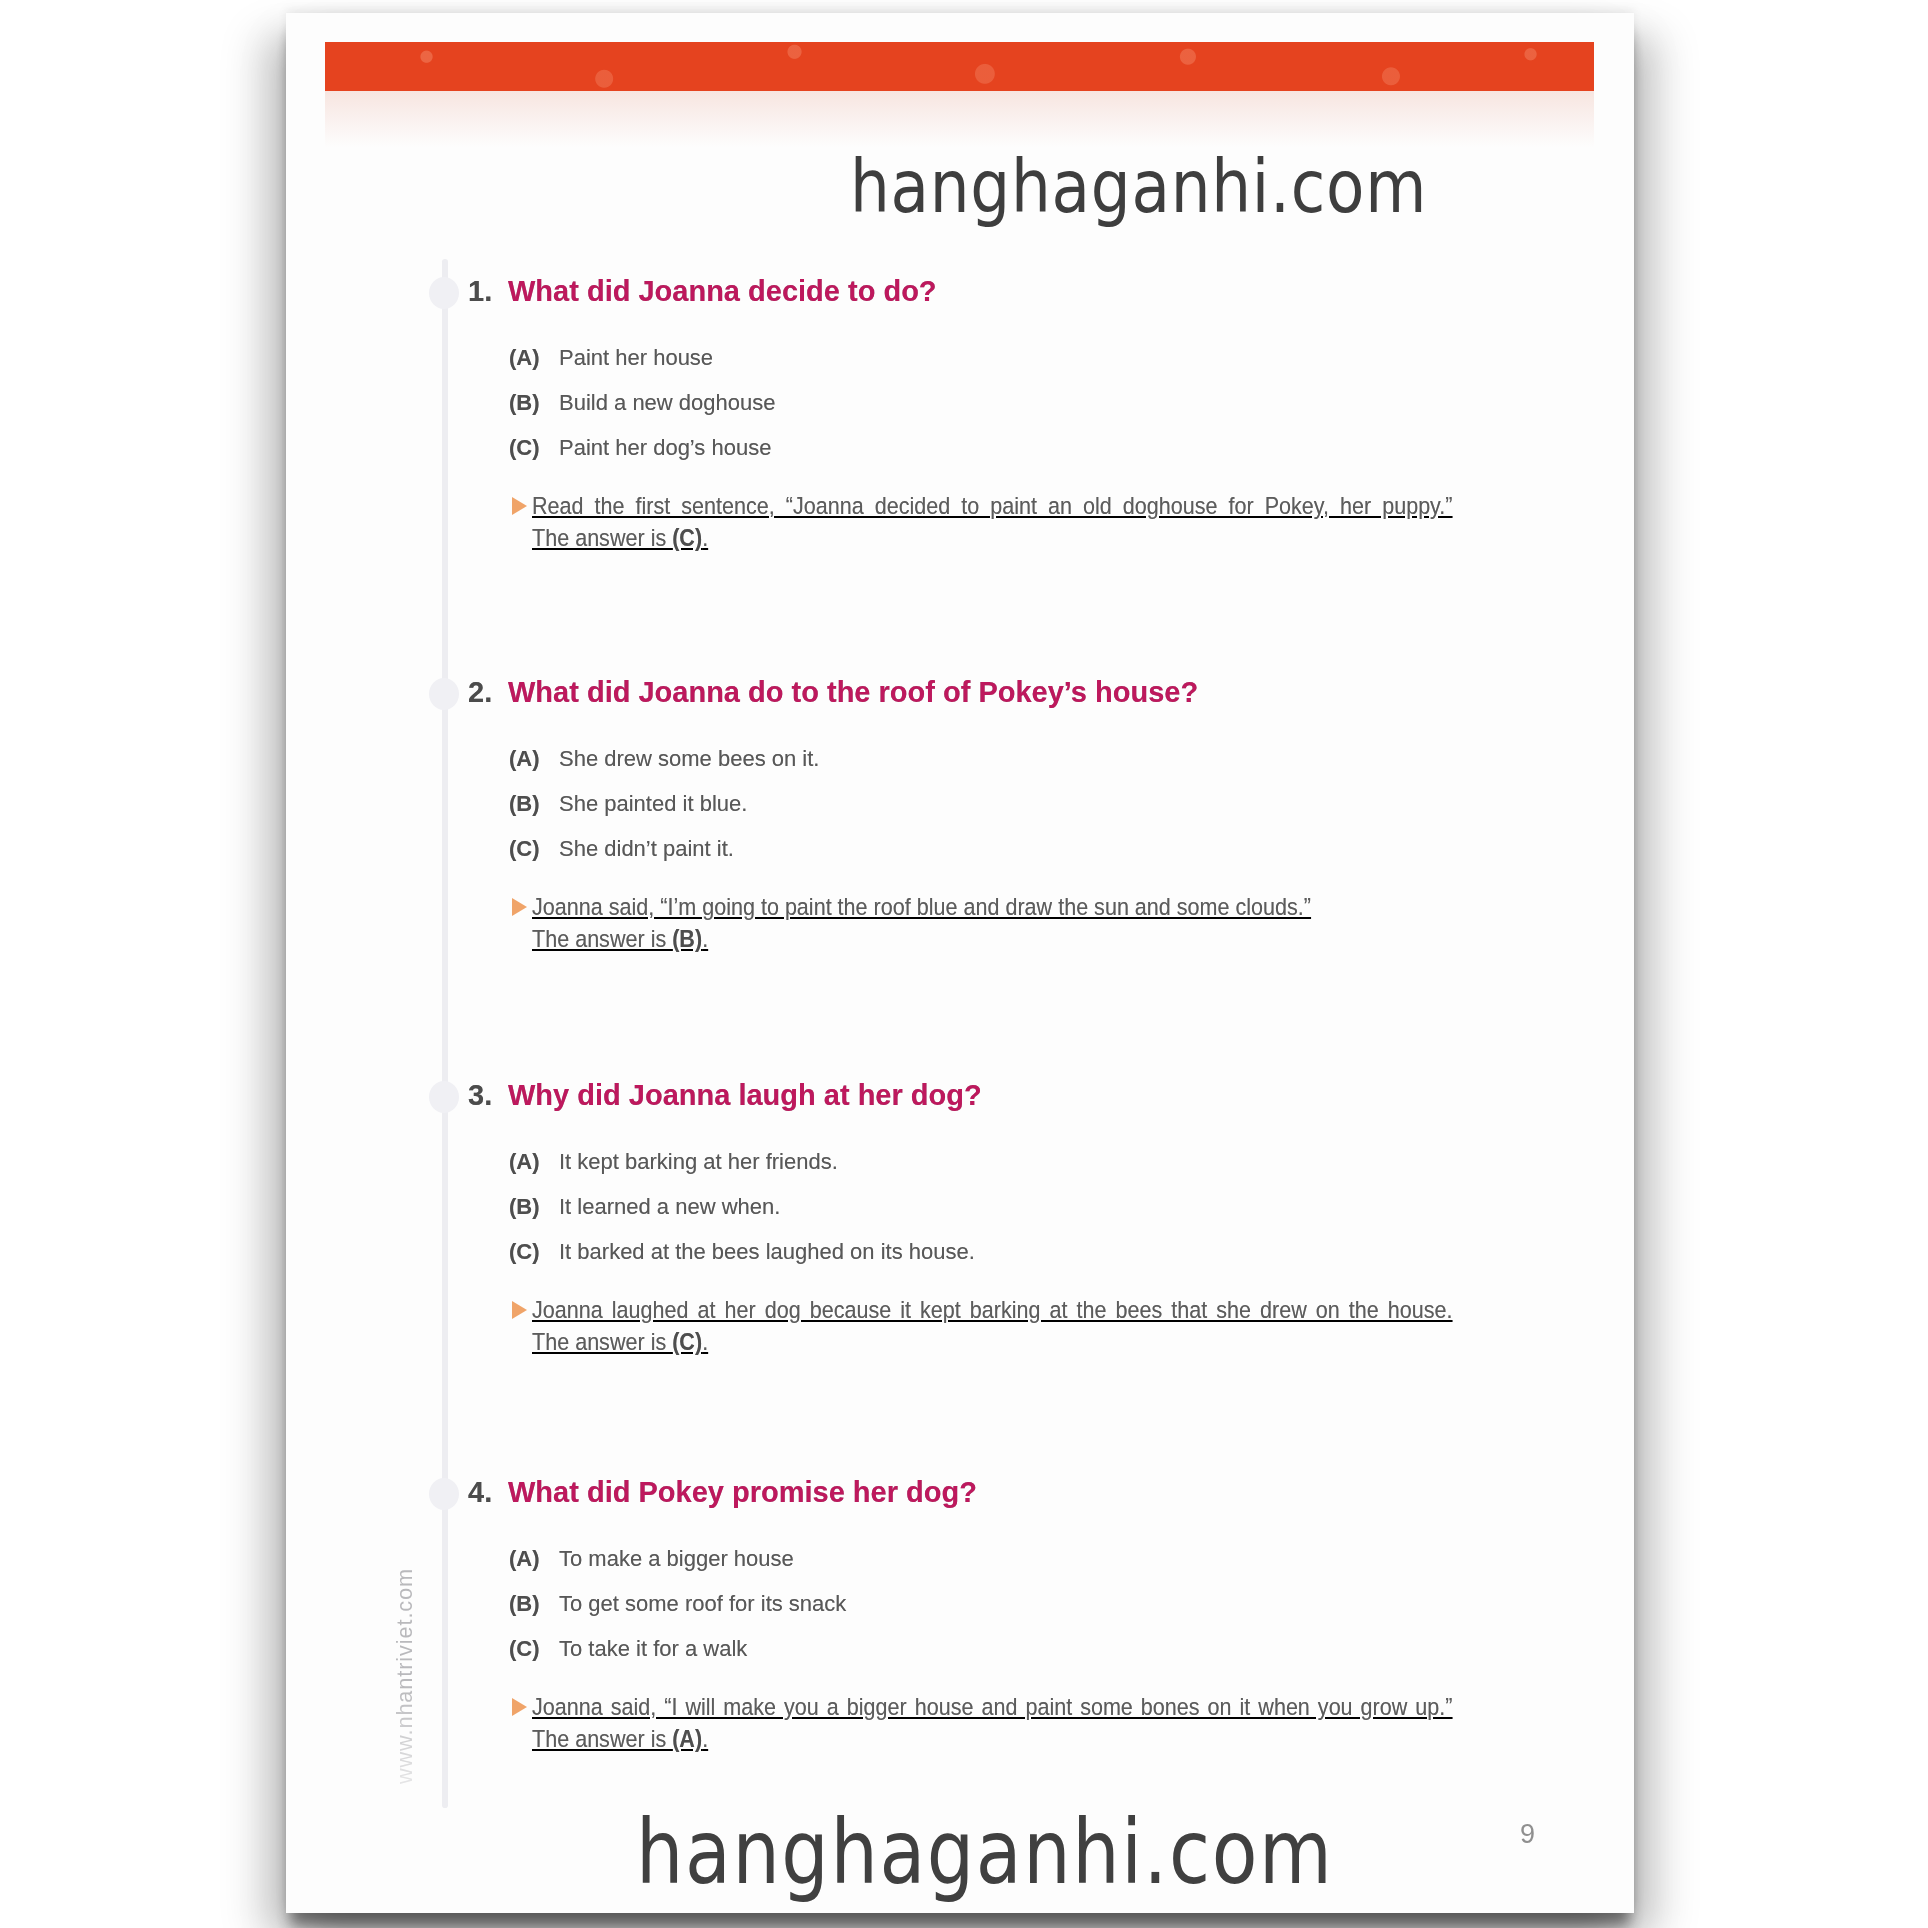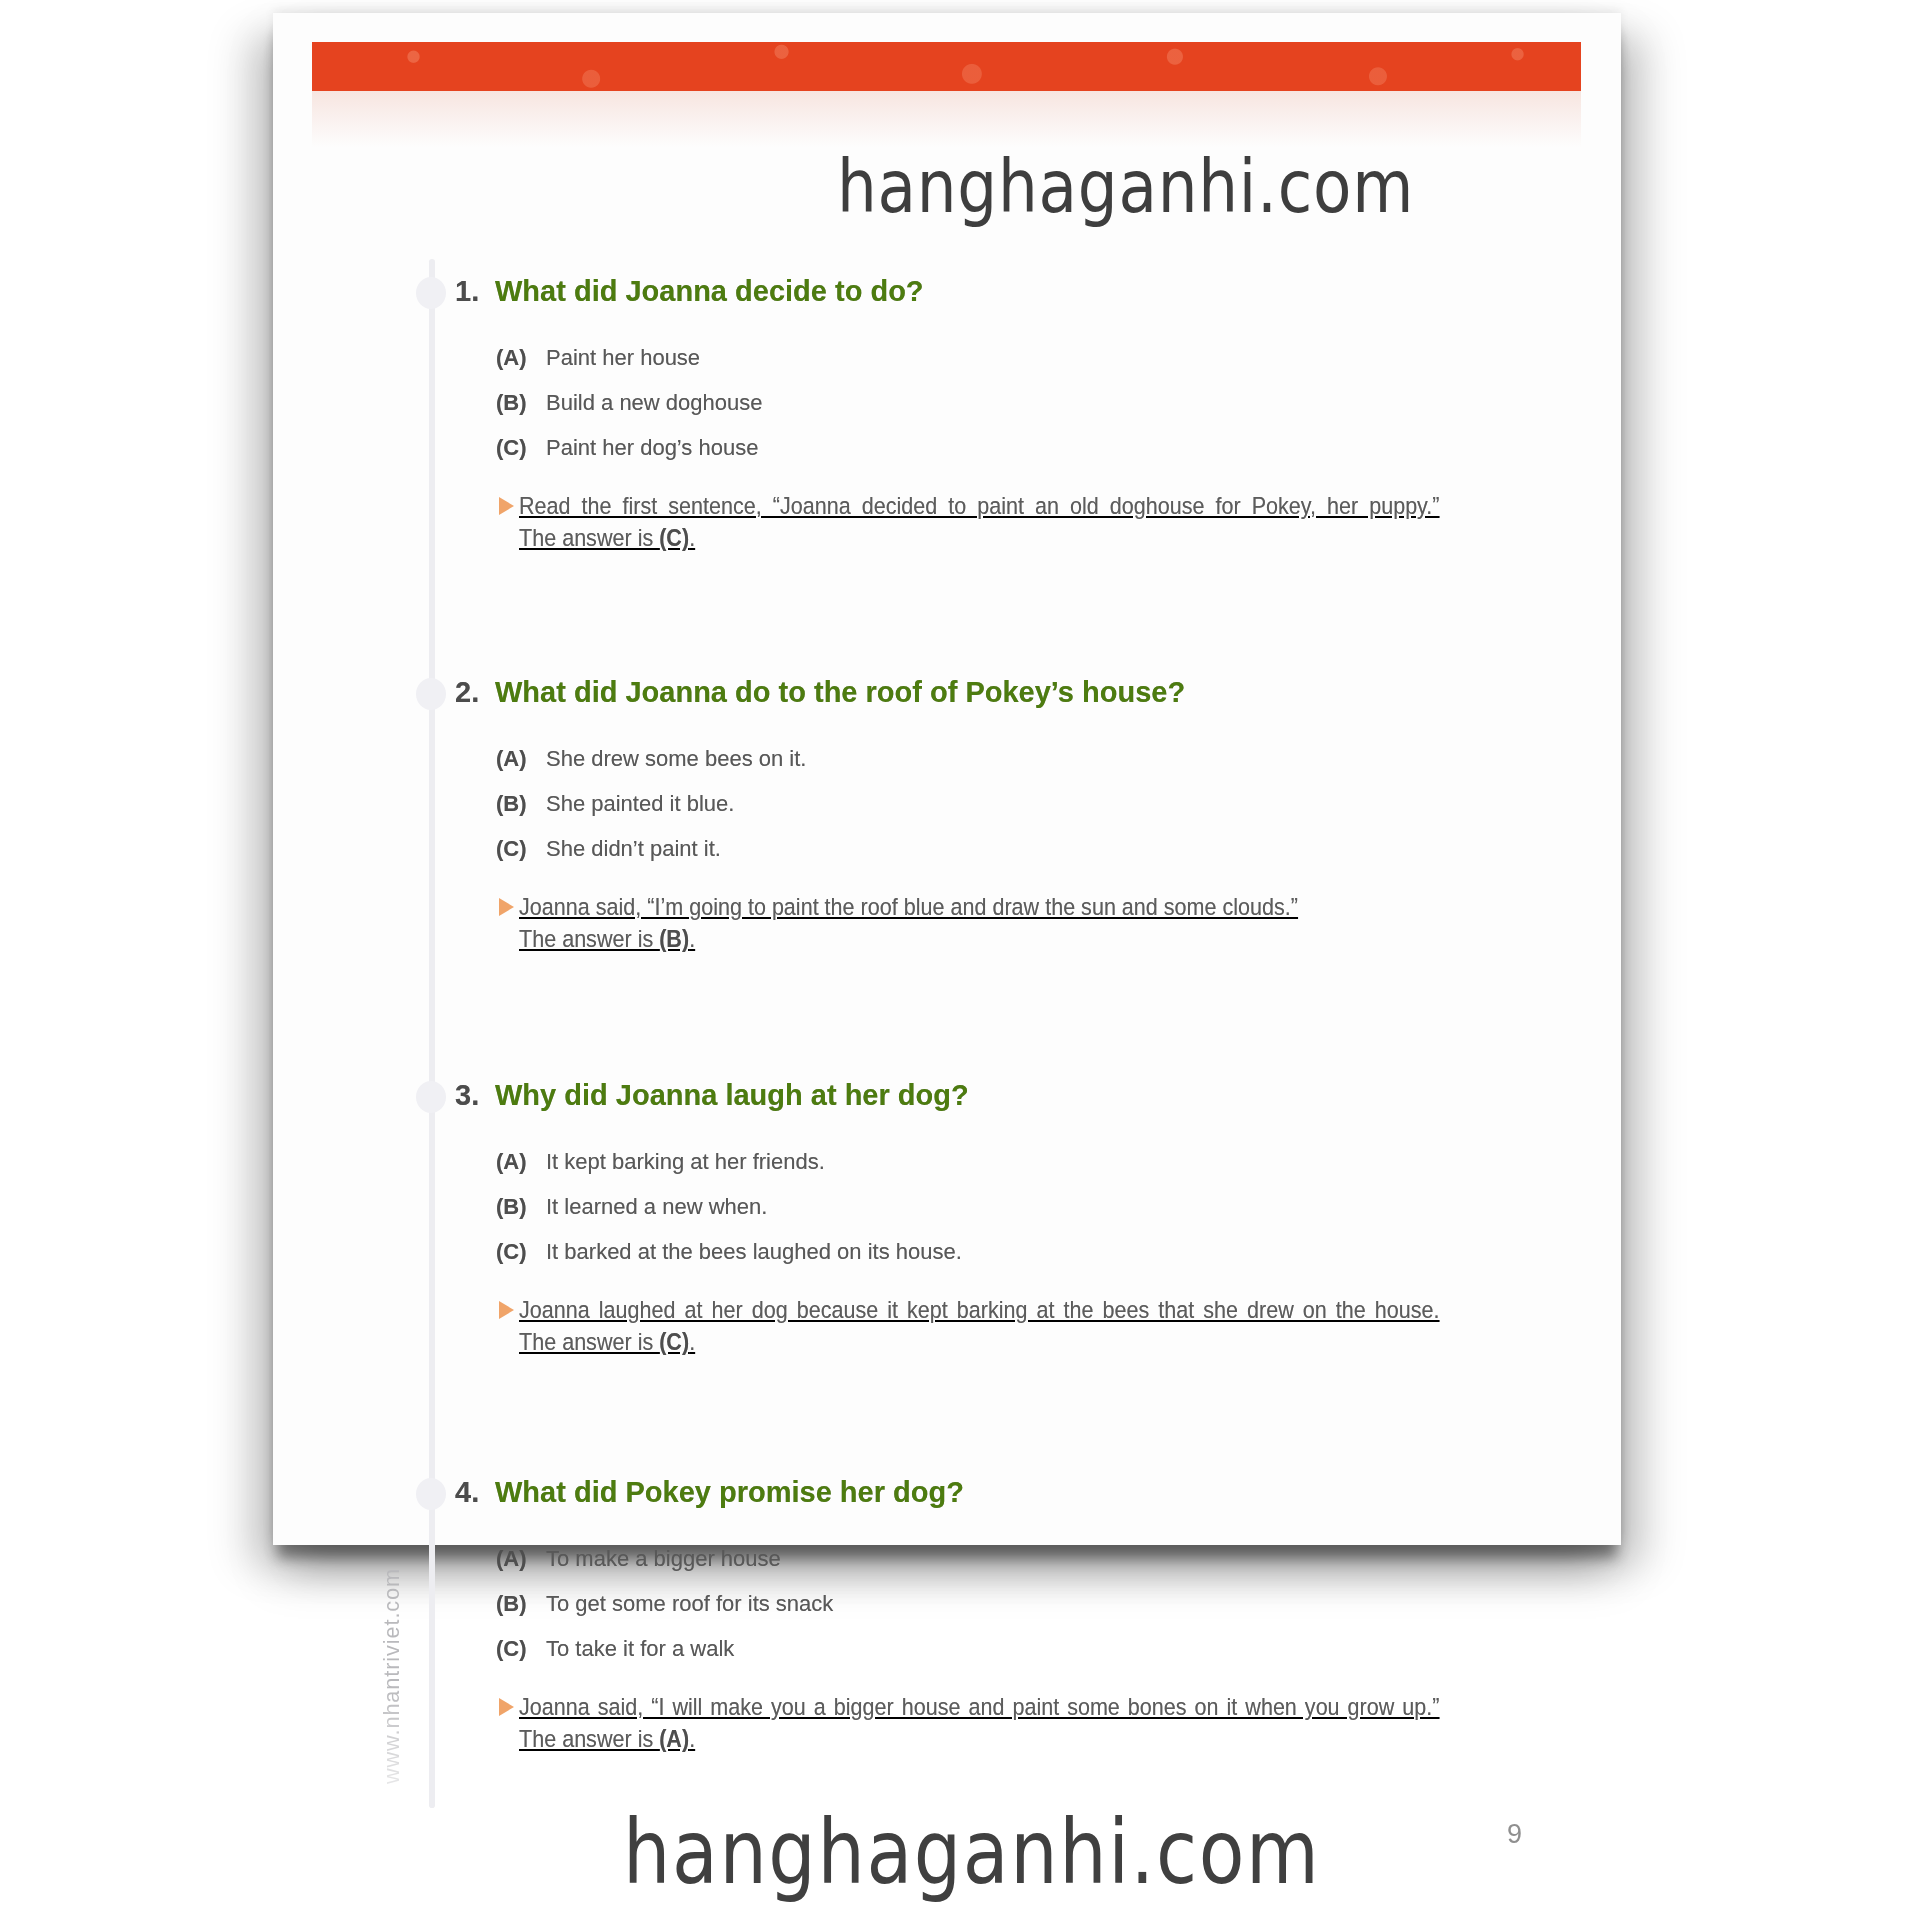--- a/index.html
+++ b/index.html
@@ -1,21 +1,21 @@
 <!DOCTYPE html>
 <html style="font-size:15px"><head>
 <meta charset="utf-8">
 <style>
   html,body{margin:0;padding:0;background:#ffffff;}
   .canvas{
     position:relative;width:1928px;height:1928px;background:#ffffff;overflow:hidden;
     font-family:"Liberation Sans",sans-serif;
   }
   .page{
-    position:absolute;left:273px;top:13px;width:1348px;height:1532px;
+    position:absolute;left:286px;top:13px;width:1348px;height:1900px;
     background:#fdfdfd;
     box-shadow:
       0 17px 13px -3.8px rgba(0,0,0,0.42),
       0 28px 42px rgba(0,0,0,0.22),
       -28px 21px 38px rgba(0,0,0,0.15),
       28px 21px 38px rgba(0,0,0,0.15),
       0 -3.8px 9.4px rgba(0,0,0,0.06);
   }
   .redbar{
     position:absolute;left:39px;top:29px;width:1269px;height:49px;
@@ -46,21 +46,21 @@
   .bump{
     position:absolute;left:143px;width:30px;height:32px;border-radius:50%;
     background:#f0f0f4;
   }
   .question{position:absolute;left:0;width:1348px;}
   .qnum{
     position:absolute;left:182px;top:0;font-size:29px;font-weight:bold;color:#4c4c4c;
     text-shadow:0 0 0.6px rgba(80,80,80,0.55);
   }
   .qtext{
-    position:absolute;left:222px;top:0;font-size:29px;font-weight:bold;color:#4d7c0f;
+    position:absolute;left:222px;top:0;font-size:29px;font-weight:bold;color:#be185d;
     white-space:nowrap;text-shadow:0 0 0.6px rgba(80,80,80,0.55);
   }
   .opt{position:absolute;left:223px;font-size:22px;color:#585858;white-space:nowrap;
     text-shadow:0 0 0.5px rgba(90,90,90,0.5);}
   .opt .letter{display:inline-block;width:50px;font-weight:bold;color:#4e4e4e;}
   .opt-a{top:70px}.opt-b{top:115px}.opt-c{top:160px}
   .expl{position:absolute;left:226px;top:215px;width:1073px;}
   .tri{
     position:absolute;left:0;top:6.6px;width:0;height:0;
     border-left:15px solid #f0a469;border-top:9.4px solid transparent;border-bottom:9.4px solid transparent;

